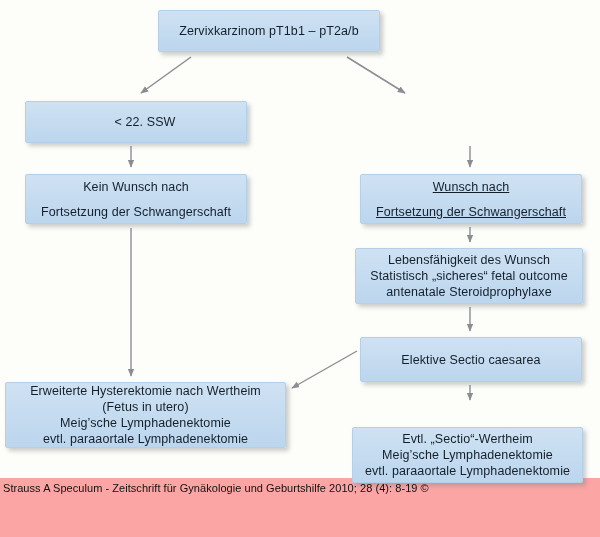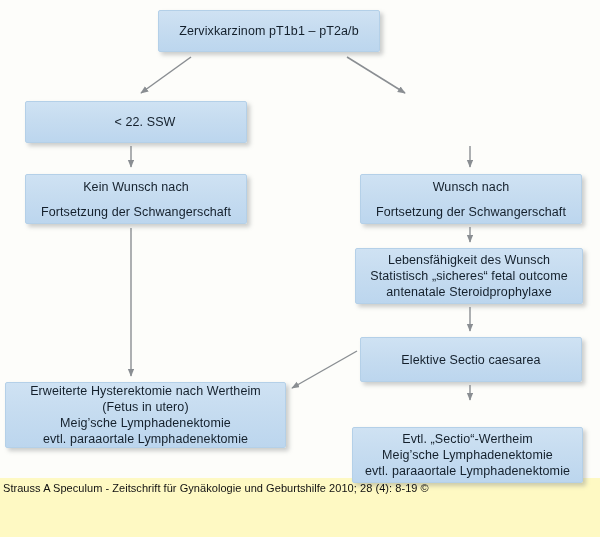--- a/index.html
+++ b/index.html
@@ -10,21 +10,21 @@
   body {
     width: 600px;
     height: 537px;
     font-family: "Liberation Sans", sans-serif;
     overflow: hidden;
   }
   #root {
     position: relative;
     width: 600px;
     height: 537px;
-    background: #fef9c3;
+    background: #fca5a5;
   }
   .canvas {
     position: absolute;
     left: 0;
     top: 0;
     width: 600px;
     height: 478px;
     background: #fdfdfa;
   }
   .edges {
@@ -58,21 +58,21 @@
     width: 100%;
   }
   
   .node.spaced .line + .line { margin-top: 9px; }
 
   
   #node-diagnosis   { left: 158px; top: 10px;  width: 222px; height: 42px; }
   #node-lt22        { left: 25px;  top: 101px; width: 222px; height: 42px; padding-left: 18px; }
   #node-gt22        { left: 360px; top: 101px; width: 222px; height: 42px; }
   #node-no-wish     { left: 25px;  top: 174px; width: 222px; height: 50px; }
-  #node-wish        { left: 360px; top: 174px; width: 222px; height: 50px; }
+  #node-wish        { left: 360px; top: 174px; width: 222px; height: 50px; text-decoration: underline; }
   #node-viability   { left: 355px; top: 248px; width: 228px; height: 56px; }
   #node-sectio      { left: 360px; top: 337px; width: 222px; height: 45px; }
   #node-wertheim    { left: 5px;   top: 382px; width: 281px; height: 66px; }
   #node-evtl-sectio { left: 352px; top: 406px; width: 231px; height: 56px; margin-top: 21px; }
 
   .caption {
     position: absolute;
     left: 3px;
     top: 482px;
     width: 594px;

